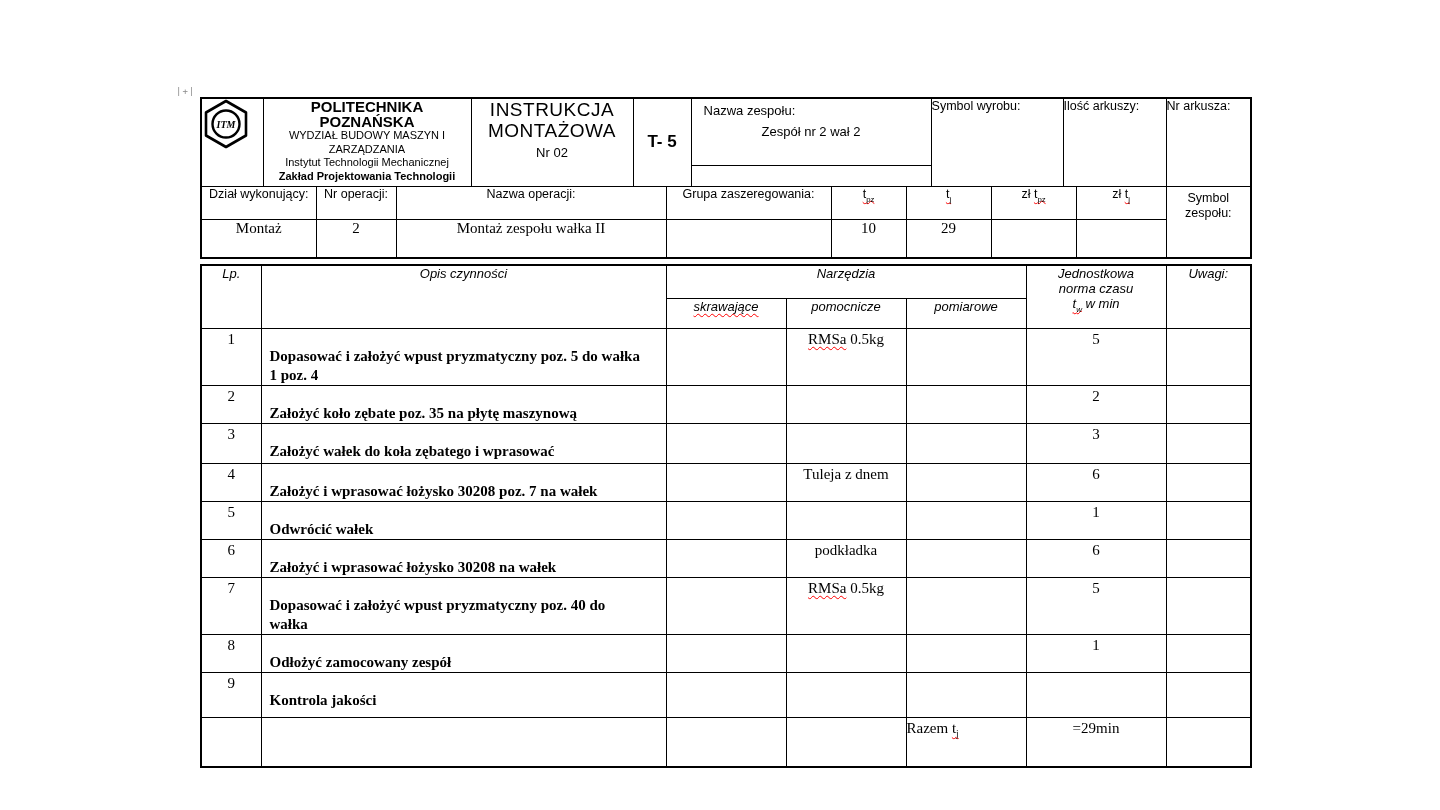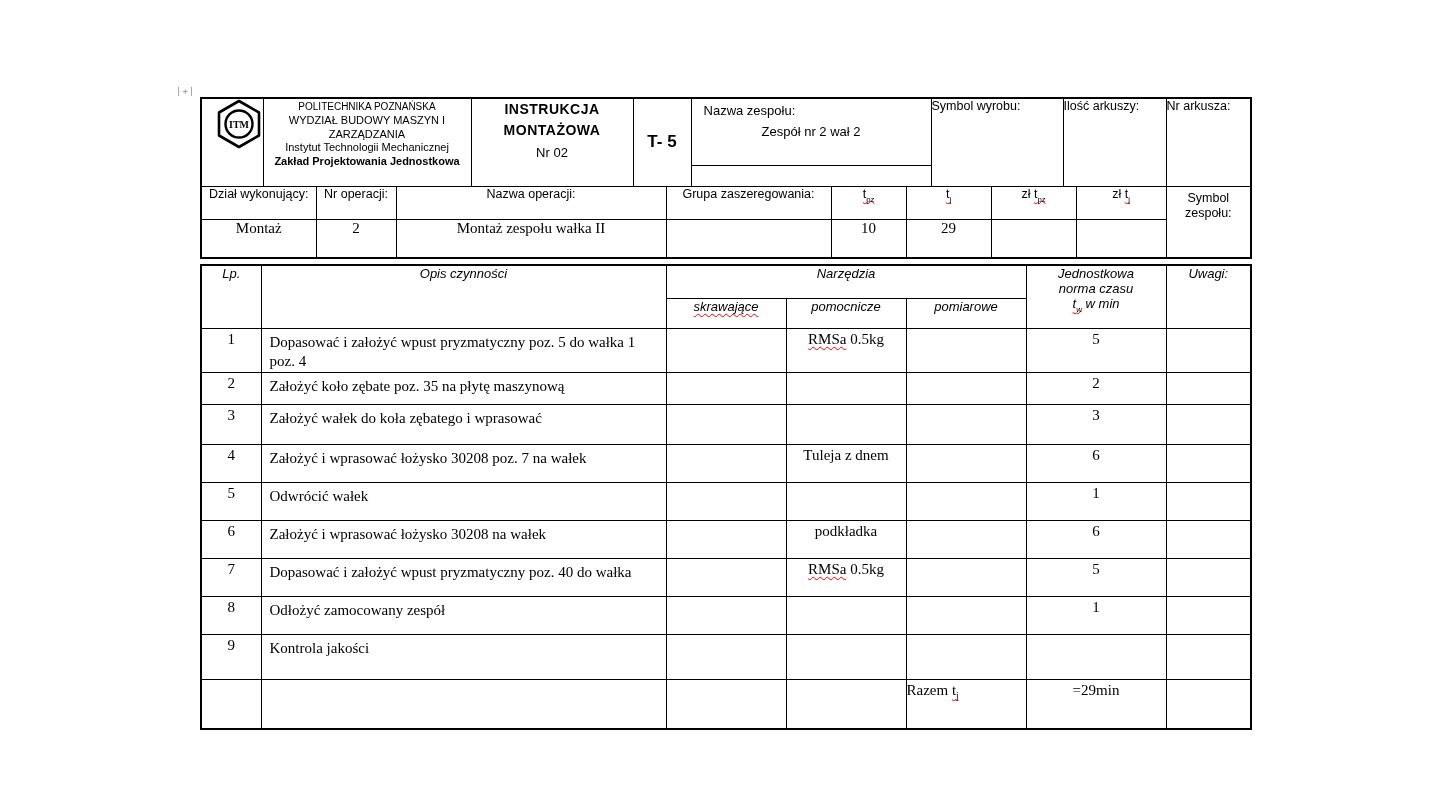--- a/index.html
+++ b/index.html
@@ -23,43 +23,43 @@
     -webkit-text-decoration-style:wavy;
     text-decoration-color:#ff0000;
     text-decoration-thickness:1px;
     text-underline-offset:2px;
     text-decoration-skip-ink:none;
   }
   sub{font-size:0.62em;line-height:0;}
 
   
   .institution{font-size:11px;line-height:13.5px;padding-top:8px;}
-  .institution .l1{font-size:10px;font-weight:normal;line-height:15px;}
+  .institution .l1{font-size:15px;font-weight:bold;line-height:15px;}
   .institution .l5{font-weight:bold;}
   .doc-title{padding-top:7px;}
-  .doc-title .t1{font-size:14px;font-weight:bold;line-height:21px;letter-spacing:0.5px;}
+  .doc-title .t1{font-size:19px;font-weight:normal;line-height:21px;letter-spacing:0.5px;}
   .doc-title .t2{font-size:13px;margin-top:4px;}
   .code-cell{font-size:17px;font-weight:bold;}
   .nz-cell{font-size:13px;}
   .nz-top{height:67px;border-bottom:1px solid #000;box-sizing:border-box;padding:4px 0 0 12px;}
   .nz-value{text-align:center;margin-top:6px;padding-right:12px;}
   .lbl-tl{font-size:12.5px;padding:5px 4px 0 7px;}
   .rowA2 td{font-size:12.5px;text-align:center;vertical-align:middle;}
   .sym-zesp{vertical-align:top !important;padding-top:4px !important;line-height:15px;}
   .rowA3 td{font-size:15px;text-align:center;padding-top:3px;}
 
   
   .hdrB td{font-size:13px;text-align:center;vertical-align:middle;font-style:italic;}
   .norma-h{line-height:15px;}
   tr.dr td{font-size:15px;padding-top:1px;line-height:19px;}
-  tr.dr td.opis{text-align:left;padding:4px 22px 0 8px;}
+  tr.dr td.opis{text-align:left;padding:18px 22px 0 8px;font-weight:bold;}
   tr.dr td.num{text-align:center;}
   tr.dr td.tool{text-align:center;}
   td.razem{text-align:left;padding-left:13px;}
-  .logo-wrap{display:flex;align-items:center;justify-content:flex-end;height:100%;}
+  .logo-wrap{display:flex;align-items:center;justify-content:flex-start;height:100%;font-style:italic;}
 </style>
 </head>
 <body>
 
 <div class="artifact">|+|</div>
 
 <div class="doc">
 
   <table class="tbl">
     <colgroup>
@@ -88,21 +88,21 @@
             <circle cx="24" cy="25" r="13.5" fill="none" stroke="#000" stroke-width="2.4"></circle>
             <text x="24" y="29" text-anchor="middle" font-family="Liberation Serif, serif" font-size="10" font-weight="bold" fill="#000">ITM</text>
           </svg>
         </div>
       </td>
       <td colspan="3" class="center sans institution">
         <div class="l1">POLITECHNIKA POZNAŃSKA</div>
         <div>WYDZIAŁ BUDOWY MASZYN  I</div>
         <div>ZARZĄDZANIA</div>
         <div>Instytut Technologii Mechanicznej</div>
-        <div class="l5">Zakład Projektowania Jednostkowa</div>
+        <div class="l5">Zakład Projektowania Technologii</div>
       </td>
       <td class="center sans doc-title">
         <div class="t1">INSTRUKCJA</div>
         <div class="t1">MONTAŻOWA</div>
         <div class="t2">Nr 02</div>
       </td>
       <td colspan="2" class="center sans code-cell vc">T- 5</td>
       <td colspan="3" class="nz-cell sans">
         <div class="nz-top">
           <div>Nazwa zespołu:</div>

